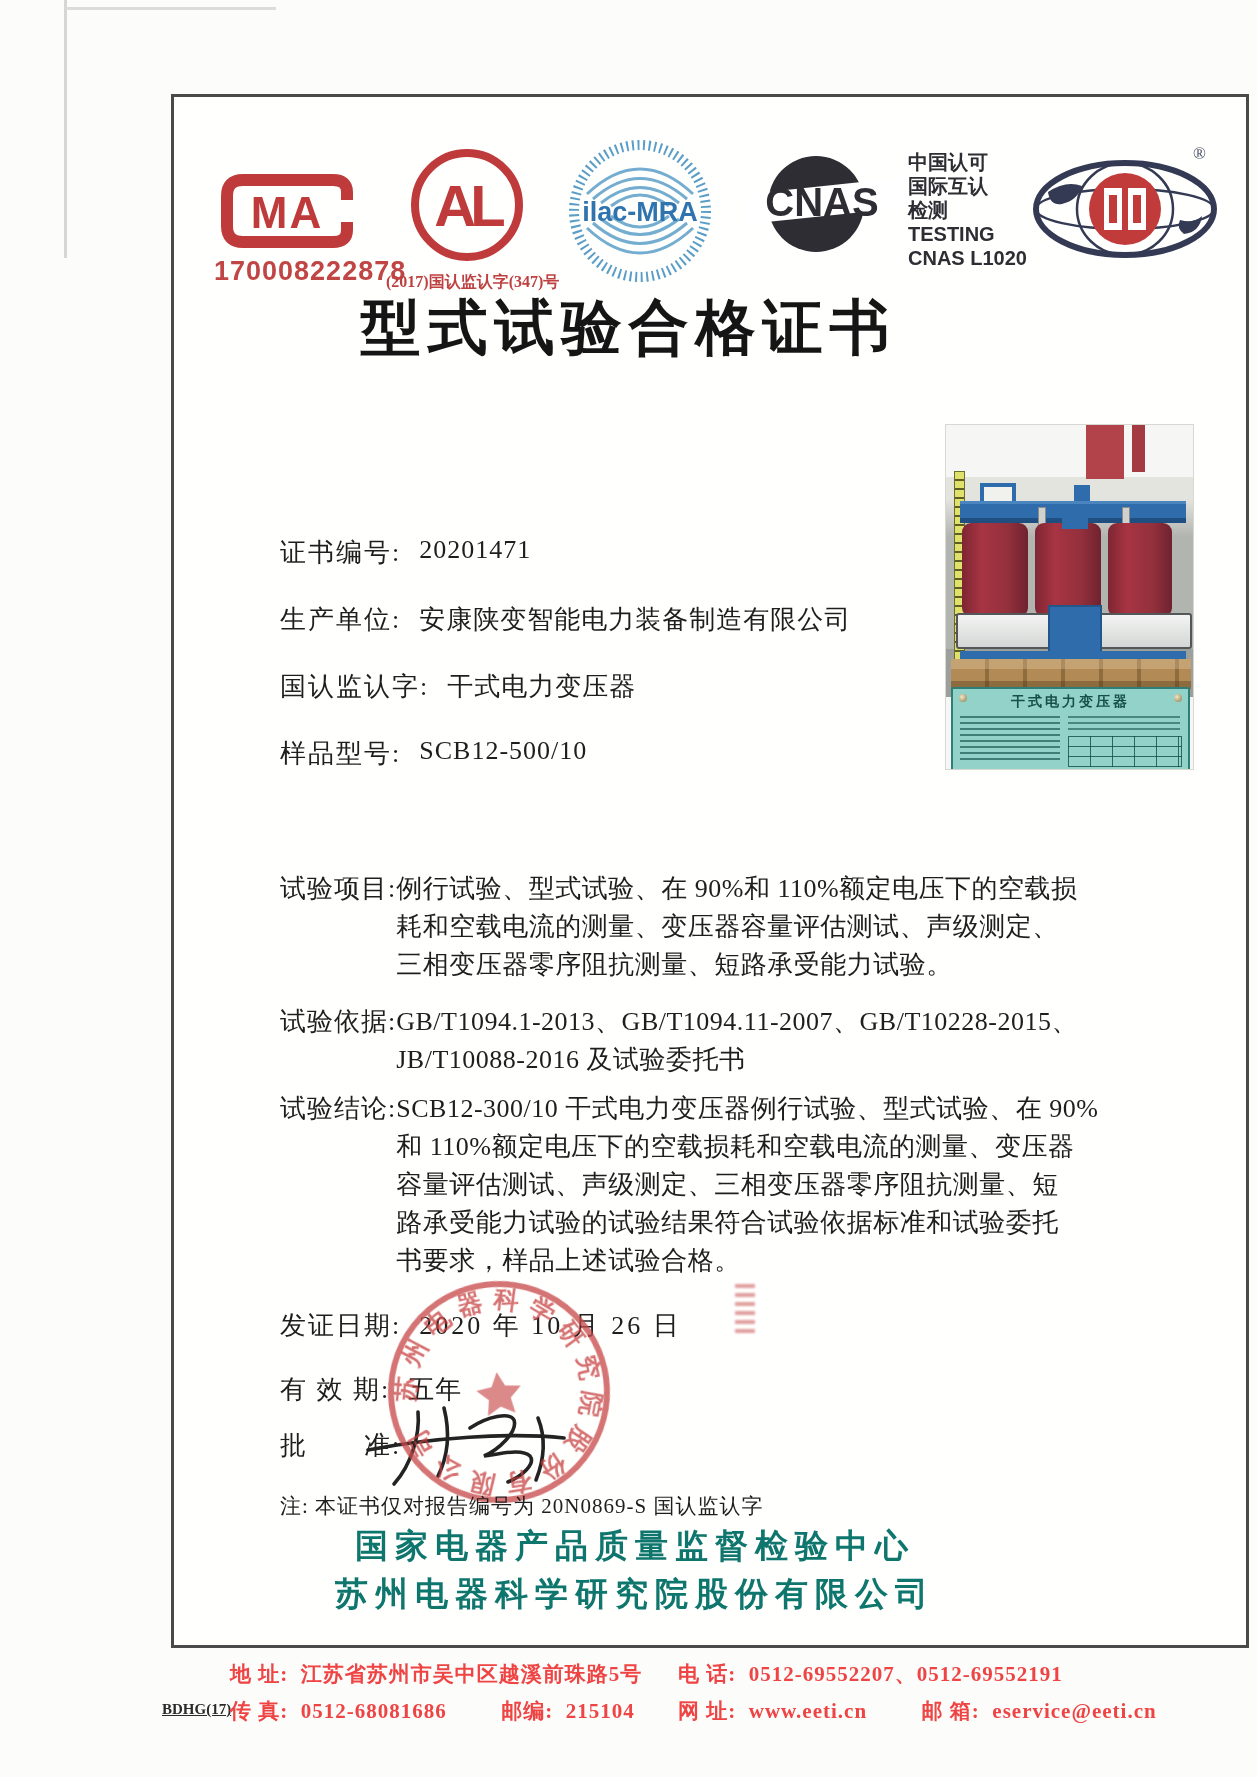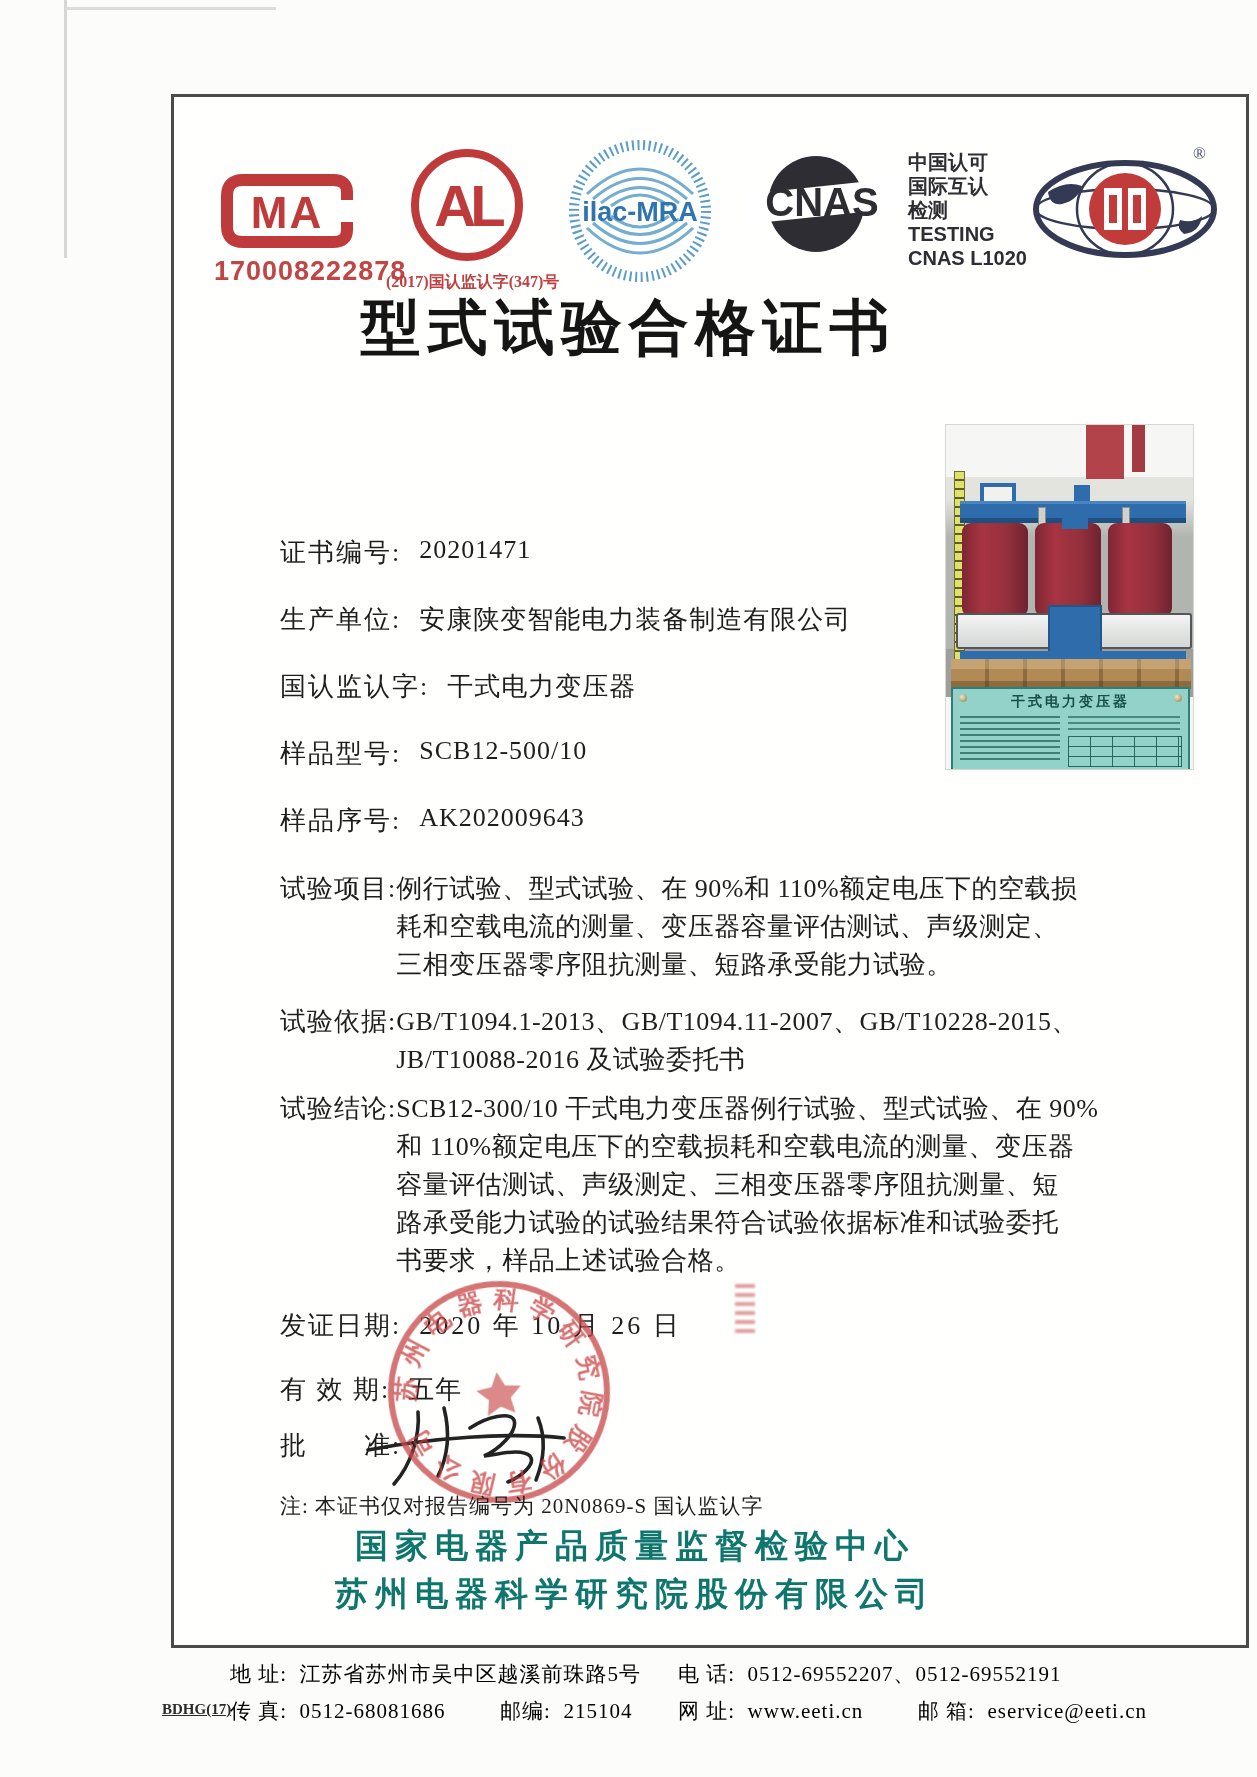--- a/index.html
+++ b/index.html
@@ -85,21 +85,21 @@
            background:repeating-linear-gradient(180deg,rgba(16,78,72,.75) 0 2px,transparent 2px 6px);}
   .np-rtext{left:115px;top:27px;width:112px;height:17px;opacity:.8;
             background:repeating-linear-gradient(180deg,rgba(16,78,72,.7) 0 2px,transparent 2px 6px);}
   .np-table{left:115px;top:47px;width:112px;height:29px;border:1px solid rgba(16,78,72,.8);
      background:repeating-linear-gradient(90deg,transparent 0 21px,rgba(16,78,72,.8) 21px 22px),
                 repeating-linear-gradient(180deg,transparent 0 9px,rgba(16,78,72,.8) 9px 10px);}
 
   
   .form-code{position:absolute;left:162px;top:1701px;font-size:15px;font-weight:bold;
              text-decoration:underline;color:#2a2a2a;}
-  .foot-row{position:absolute;font-size:21px;font-weight:normal;color:#000000;white-space:nowrap;
+  .foot-row{position:absolute;font-size:21px;font-weight:bold;color:#ef4444;white-space:nowrap;
             letter-spacing:1px;}
   .foot-row .gap{display:inline-block;width:42px;}
 </style>
 </head>
 <body>
 
 <div class="page">
 
   <div class="scan-strip-v"></div>
   <div class="scan-strip-h"></div>
@@ -168,24 +168,20 @@
     <span class="lbl">生产单位:</span>
     <span class="val">安康陕变智能电力装备制造有限公司</span>
   </div>
   <div class="field" style="top:669px;">
     <span class="lbl">国认监认字:</span>
     <span class="val">干式电力变压器</span>
   </div>
   <div class="field" style="top:736px;">
     <span class="lbl">样品型号:</span>
     <span class="val">SCB12-500/10</span>
-  </div>
-  <div class="field" style="top:803px;">
-    <span class="lbl">样品序号:</span>
-    <span class="val">AK202009643</span>
   </div>
 
   <div class="block" style="top:870px;">
     <span class="lbl">试验项目:</span>
     <div class="lines">
       <div>例行试验、型式试验、在 90%和 110%额定电压下的空载损</div>
       <div>耗和空载电流的测量、变压器容量评估测试、声级测定、</div>
       <div>三相变压器零序阻抗测量、短路承受能力试验。</div>
     </div>
   </div>

